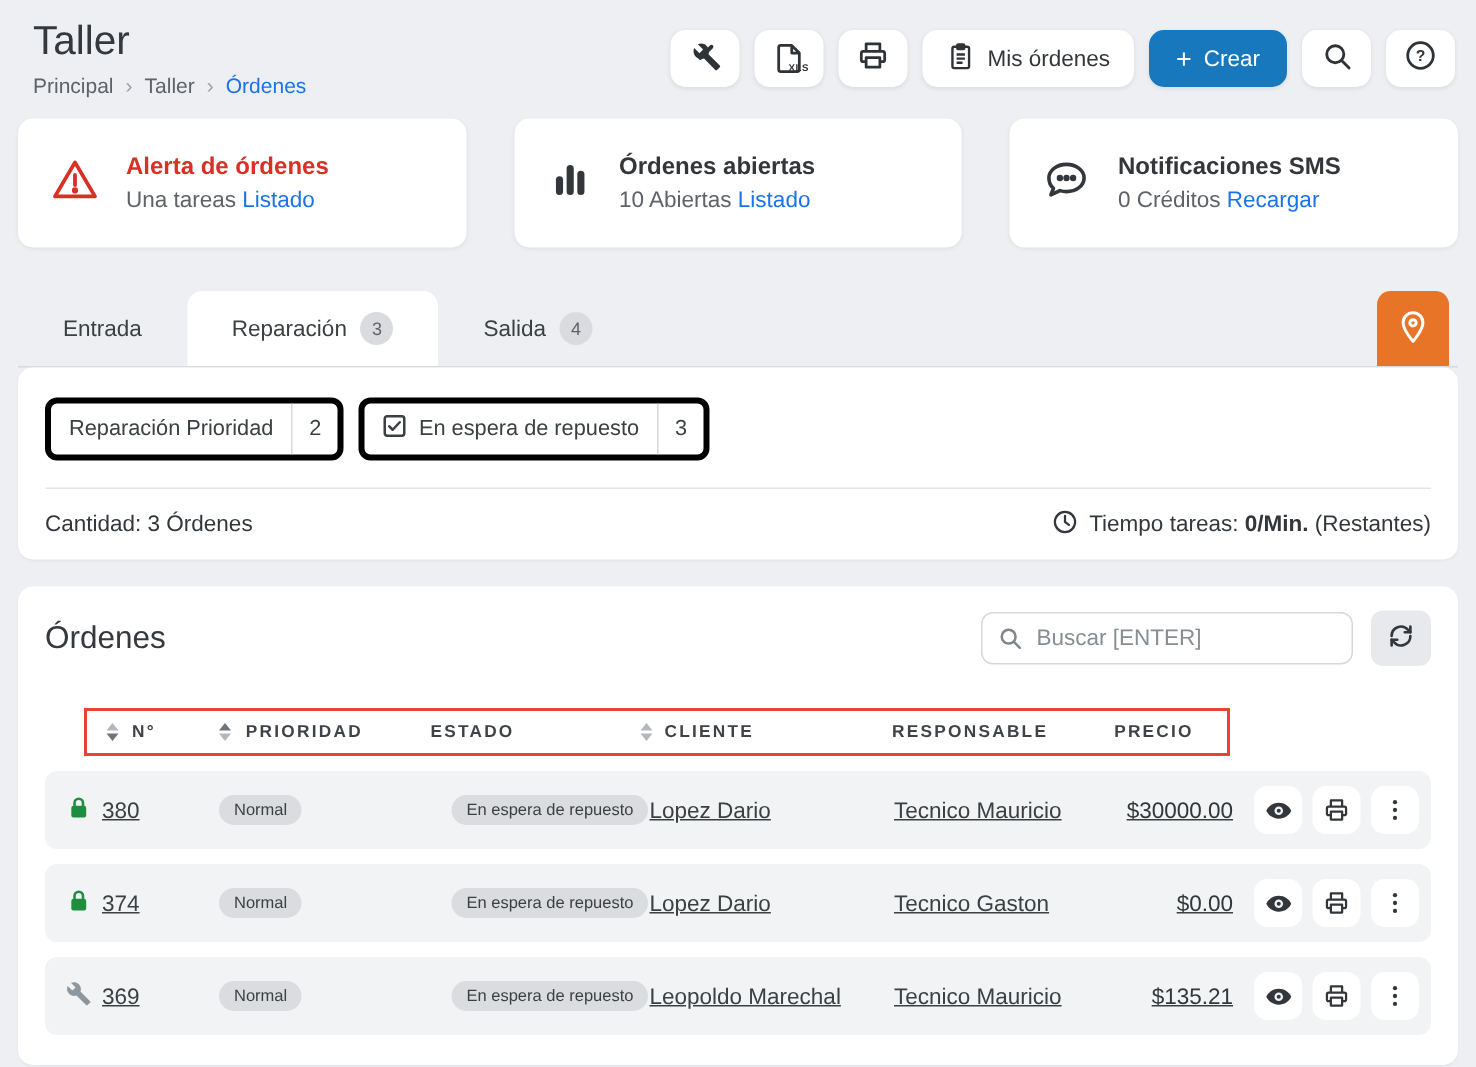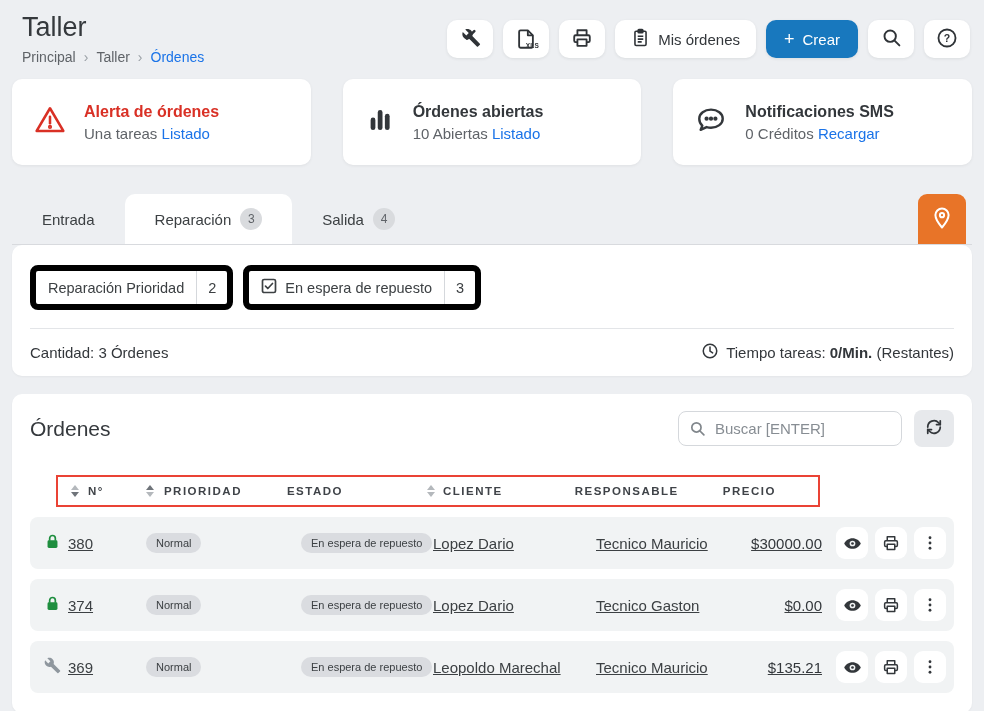--- a/index.html
+++ b/index.html
@@ -39,51 +39,51 @@
   .tab.active { background:#fff; border-radius:10px 10px 0 0; }
   .badge { width:22px; height:22px; border-radius:50%; background:#d9dbde; color:#5f6368; font-size:12px;
            display:flex; align-items:center; justify-content:center; }
   .pin-btn { margin-left:auto; margin-right:6px; width:48px; height:50px; background:#e87428; border:none;
              border-radius:9px 9px 0 0; display:flex; align-items:center; justify-content:center; cursor:pointer; }
 
   
   .panel { background:#fff; border-radius:10px; margin:0 12px; box-shadow:0 1px 2px rgba(60,64,67,.05); }
   .filter-inner { padding:20px 18px 0; }
   .chips { display:flex; gap:10px; }
-  .chip { display:flex; align-items:stretch; border:6px solid #000000; border-radius:8px; background:#fff;
+  .chip { display:flex; align-items:stretch; border:4px solid #000000; border-radius:8px; background:#fff;
           font-size:14.5px; color:#3c4043; cursor:pointer; overflow:hidden; }
   .chip-label { padding:7px 12px; display:flex; align-items:center; gap:8px; }
   .chip-count { padding:7px 11px; border-left:1px solid #d5d8dc; display:flex; align-items:center; }
   .filter-div { border-top:1px solid #e3e5e8; margin-top:18px; }
   .stats { display:flex; justify-content:space-between; align-items:center; height:47px; font-size:15px; color:#33373b; }
   .stats-right { display:flex; align-items:center; gap:7px; }
   .bold { font-weight:700; }
 
   
   .table-panel { margin-top:18px; padding:16px 18px 20px; }
   .orders-head { display:flex; justify-content:space-between; align-items:center; }
   .orders-title { font-size:21px; color:#35393d; }
   .search-group { display:flex; align-items:center; gap:12px; }
   .search-box { position:relative; }
   .search-box svg { position:absolute; left:11px; top:9px; }
-  .search-input { width:224px; height:35px; border:1px solid #d5d8dc; border-radius:8px; padding:0 10px 0 36px;
+  .search-input { width:248px; height:35px; border:1px solid #d5d8dc; border-radius:8px; padding:0 10px 0 36px;
                   font-size:15px; color:#3c4043; outline:none; font-family:inherit; background:#fff; }
   .search-input::placeholder { color:#878d93; }
   .refresh-btn { width:40px; height:37px; background:#e7e9ec; border:none; border-radius:8px;
                  display:flex; align-items:center; justify-content:center; cursor:pointer; }
 
   .thead { margin:28px 0 2px 26px; width:764px; height:32px; border:2px solid #ea4335;
            display:flex; align-items:center; font-size:11.5px; font-weight:700; letter-spacing:1.5px; color:#3f4348; }
   .sorter { display:flex; flex-direction:column; gap:2px; cursor:pointer; }
   .arr-up { width:0; height:0; border-left:4px solid transparent; border-right:4px solid transparent; border-bottom:5px solid #b4b8bc; }
   .arr-down { width:0; height:0; border-left:4px solid transparent; border-right:4px solid transparent; border-top:5px solid #b4b8bc; }
   .arr-dark.arr-up { border-bottom-color:#6f747a; }
   .arr-dark.arr-down { border-top-color:#6f747a; }
   .ml13{margin-left:13px} .ml9{margin-left:9px} .ml42{margin-left:42px} .ml10{margin-left:10px}
-  .ml45{margin-left:45px} .ml84{margin-left:84px} .ml8{margin-left:8px} .ml72{margin-left:72px} .ml44{margin-left:44px}
+  .ml45{margin-left:45px} .ml84{margin-left:84px} .ml8{margin-left:8px} .ml72{margin-left:92px} .ml44{margin-left:44px}
 
   .trow { display:grid; grid-template-columns:24px 78px 155px 132px 163px 150px 76px 1fr;
           align-items:center; height:52px; background:#f1f3f4; border-radius:8px;
           padding:0 8px 0 14px; margin-top:10px; font-size:15px; color:#3c4043; cursor:pointer;text-decoration:underline; }
   .trow:first-of-type { margin-top:12px; }
   .pill { display:inline-block; background:#dadce0; color:#3c4043; font-size:11px; padding:4px 10px; border-radius:11px; white-space:nowrap; }
   .cell-precio { text-align:right; color:#33373b; }
   .row-actions { display:flex; justify-content:flex-end; gap:7px; }
   .abtn { width:32px; height:32px; background:#fff; border:none; border-radius:9px;
           display:flex; align-items:center; justify-content:center; cursor:pointer; }

